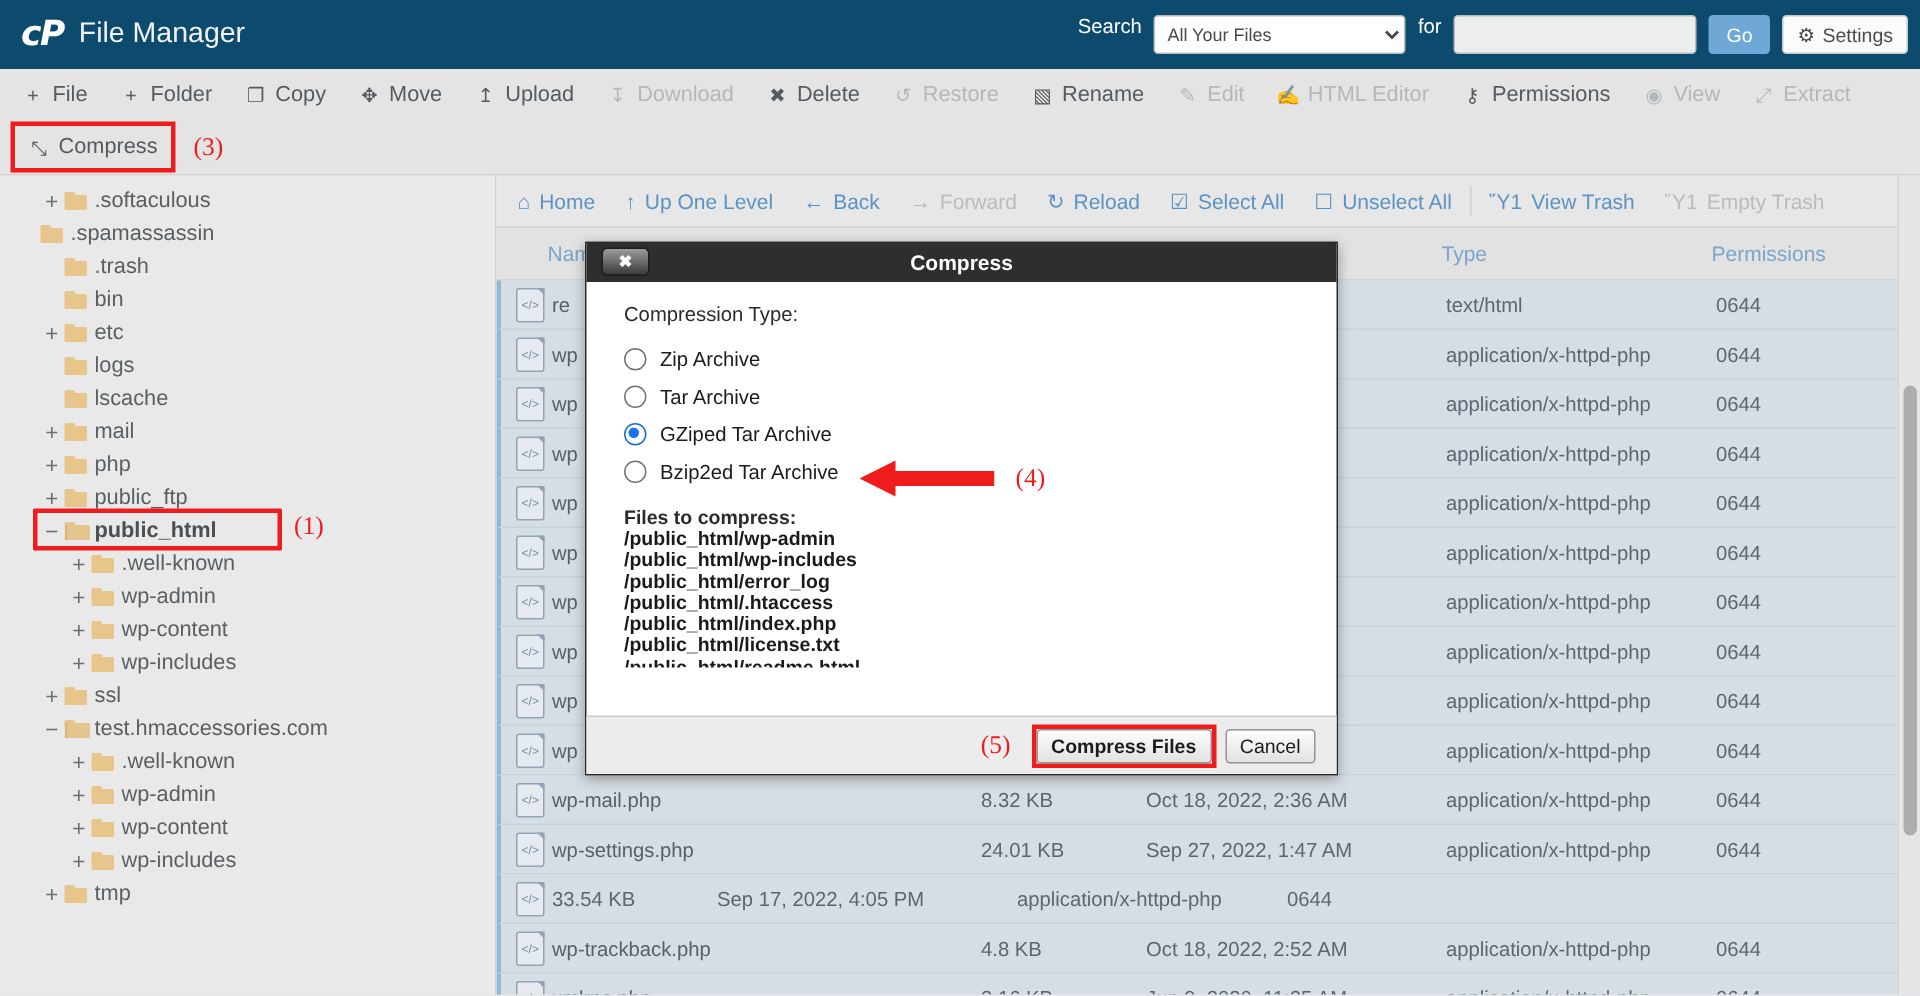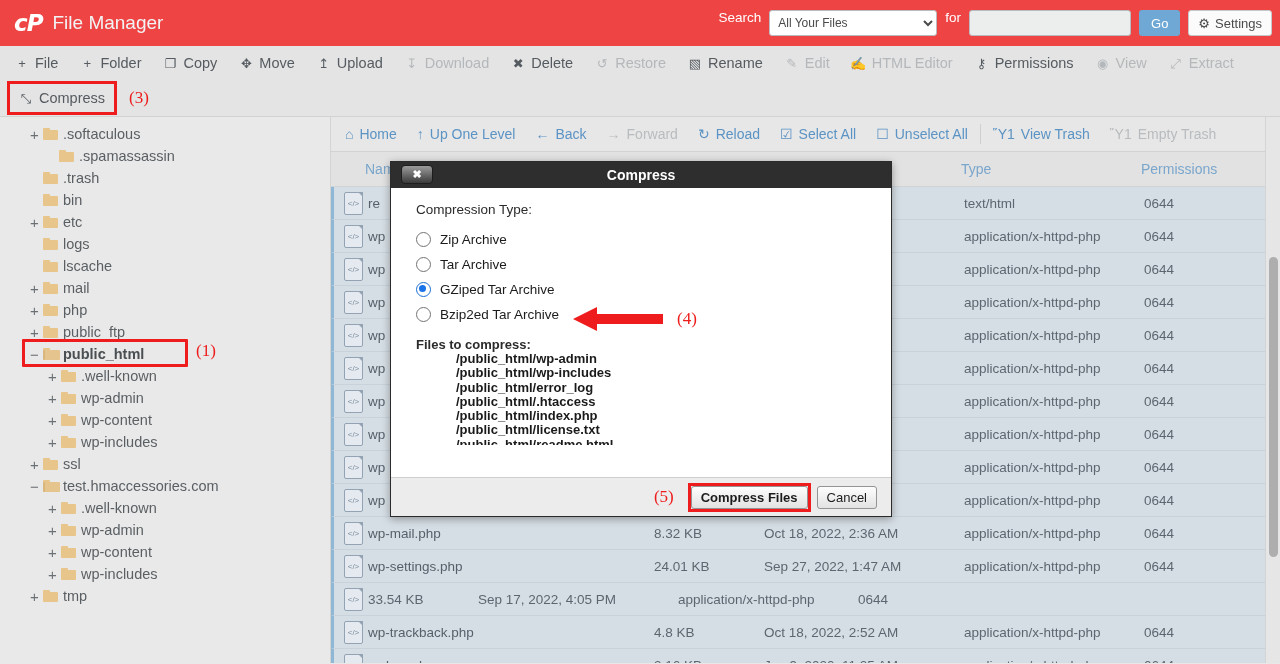--- a/index.html
+++ b/index.html
@@ -6,21 +6,21 @@
   body{
     width:1280px;height:664px;overflow:hidden;
     font-family:"Liberation Sans", sans-serif;
     background:#e8e8e8;
     -webkit-font-smoothing:antialiased;
   }
   .app{position:relative;width:1280px;height:664px;}
 
   
   .header{
-    height:46px;background:#ef4444;display:flex;align-items:center;
+    height:46px;background:#0c4a6e;display:flex;align-items:center;
     position:relative;
   }
   .brand{display:flex;align-items:center;padding-left:14px;}
   .cp-logo{
     font-family:"DejaVu Sans", sans-serif;
     font-weight:bold;font-style:italic;font-size:23px;color:#ffffff;
     letter-spacing:-1px;margin-right:10px;line-height:1;
   }
   .app-title{color:#f2f3f4;font-size:19px;font-weight:400;}
   .header-right{
@@ -189,21 +189,21 @@
     width:13px;height:13px;border:1px solid #747474;border-radius:50%;
     background:#fff;margin-right:9px;flex:0 0 13px;position:relative;
   }
   .radio.checked{border:1px solid #1a6fd4;background:#ffffff;}
   .radio.checked::after{
     content:"";position:absolute;left:2px;top:2px;width:7px;height:7px;
     border-radius:50%;background:#1a73e8;
   }
   .radio-label{font-size:13.5px;color:#1c1c1c;}
   .files-label{font-size:13px;font-weight:bold;color:#2b2b2b;margin-top:10px;}
-  .file-line{font-size:13px;font-weight:bold;color:#1a1a1a;line-height:14.3px;margin-left:40px;}
+  .file-line{font-size:13px;font-weight:bold;color:#1a1a1a;line-height:14.3px;}
   .file-line.cut{height:7px;overflow:hidden;}
   .modal-foot{
     height:38px;background:#ececec;border-top:1px solid #cfcfcf;
     display:flex;align-items:center;justify-content:flex-end;
     padding-right:14px;gap:6px;position:relative;
   }
   .btn-compress-wrap{border:3px solid #ee1c1c;}
   .btn{
     font-size:13px;padding:3px 9px;border:1px solid #949494;border-radius:3px;
     background:linear-gradient(#fdfdfd,#e2e2e2);color:#1c1c1c;cursor:pointer;
@@ -314,21 +314,21 @@
 
   <div class="body-split">
 
     <div class="sidebar">
       <div class="tree" id="tree-root">
           <div class="tnode" style="padding-left: 28px;">
             <span class="tog">+</span>
             <span class="fold"></span>
             <span class="tlabel">.softaculous</span>
           </div>
-          <div class="tnode" style="padding-left: 44px;">
+          <div class="tnode" style="padding-left: 12px;">
             <span class="tog empty"></span>
             <span class="fold"></span>
             <span class="tlabel">.spamassassin</span>
           </div>
           <div class="tnode" style="padding-left: 28px;">
             <span class="tog empty"></span>
             <span class="fold"></span>
             <span class="tlabel">.trash</span>
           </div>
           <div class="tnode" style="padding-left: 28px;">

